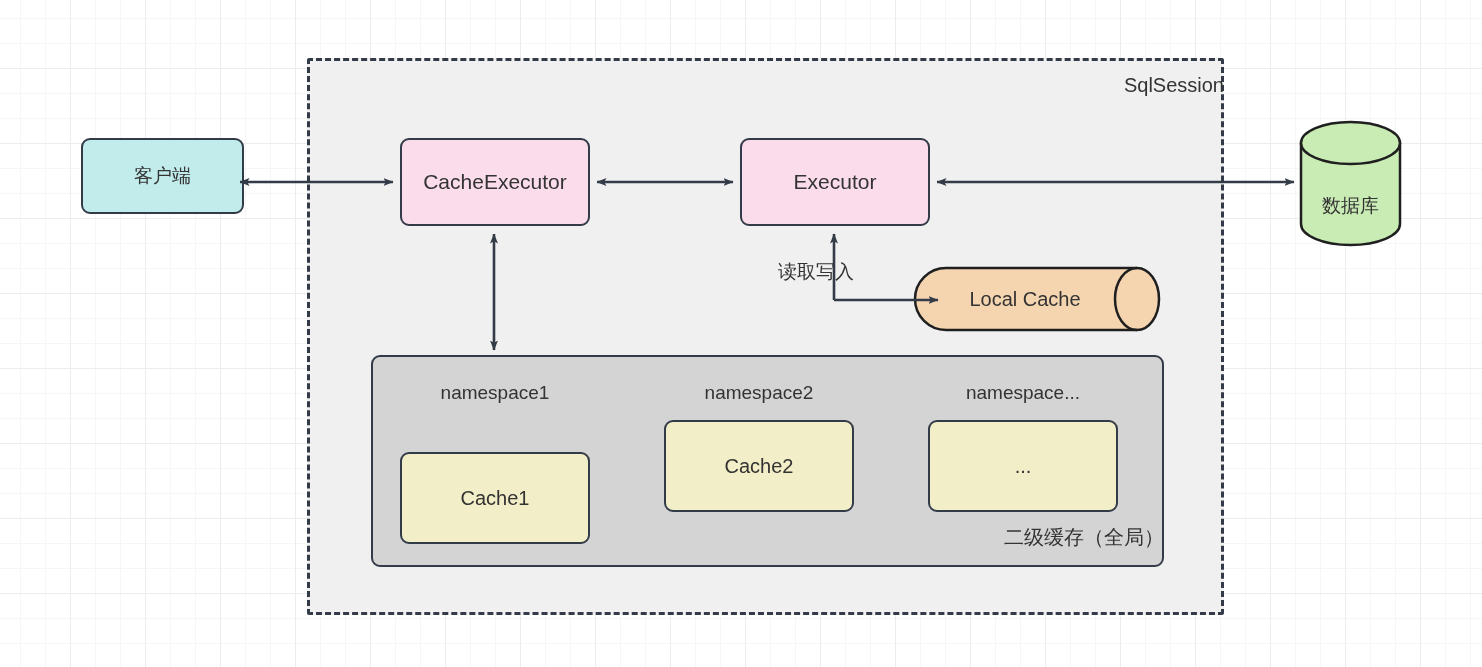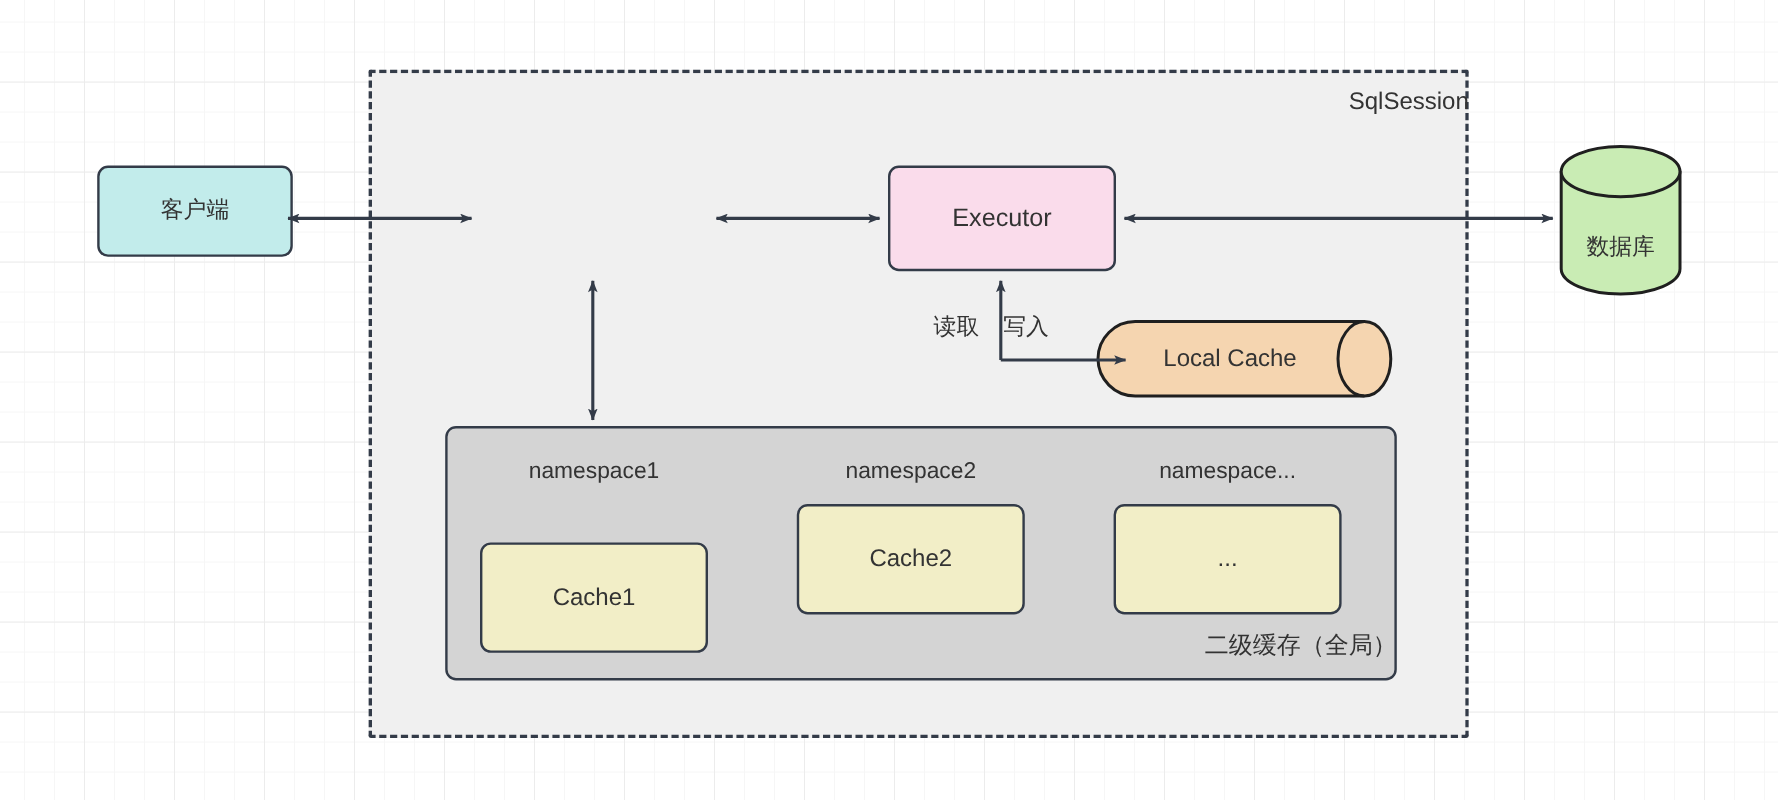--- a/index.html
+++ b/index.html
@@ -136,21 +136,21 @@
   #cache3-box { left: 928px; }
   
   .edge-label {
     position: absolute;
     font-size: 19px;
     color: #333333;
     background: transparent;
     white-space: nowrap;
   }
   #read-label { left: 778px; top: 259px; }
-  #write-label { left: 836px; top: 259px; }
+  #write-label { left: 816px; top: 259px; }
   
   #db-label {
     position: absolute;
     left: 1301px;
     top: 193px;
     width: 99px;
     text-align: center;
     font-size: 19px;
     color: #333333;
   }
@@ -177,20 +177,21 @@
 
   <div class="ns-label" id="ns1-label">namespace1</div>
   <div class="ns-label" id="ns2-label">namespace2</div>
   <div class="ns-label" id="ns3-label">namespace...</div>
 
   <div class="node cache-box" id="cache1-box">Cache1</div>
   <div class="node cache-box" id="cache2-box">Cache2</div>
   <div class="node cache-box" id="cache3-box">...</div>
 
   <div class="node" id="client-box">客户端</div>
+  <div class="node" id="cacheexecutor-box">CacheExecutor</div>
   <div class="node" id="executor-box">Executor</div>
 
   <svg class="svg-layer" viewBox="0 0 1482 667">
     <defs>
       <marker id="arrowEnd" markerWidth="11" markerHeight="11" refX="9.5" refY="4" orient="auto" markerUnits="userSpaceOnUse">
         <path d="M0,0 L10,4 L0,8 L2.2,4 z" fill="#333b48"></path>
       </marker>
       <marker id="arrowStart" markerWidth="11" markerHeight="11" refX="0.5" refY="4" orient="auto" markerUnits="userSpaceOnUse">
         <path d="M10,0 L0,4 L10,8 L7.8,4 z" fill="#333b48"></path>
       </marker>

